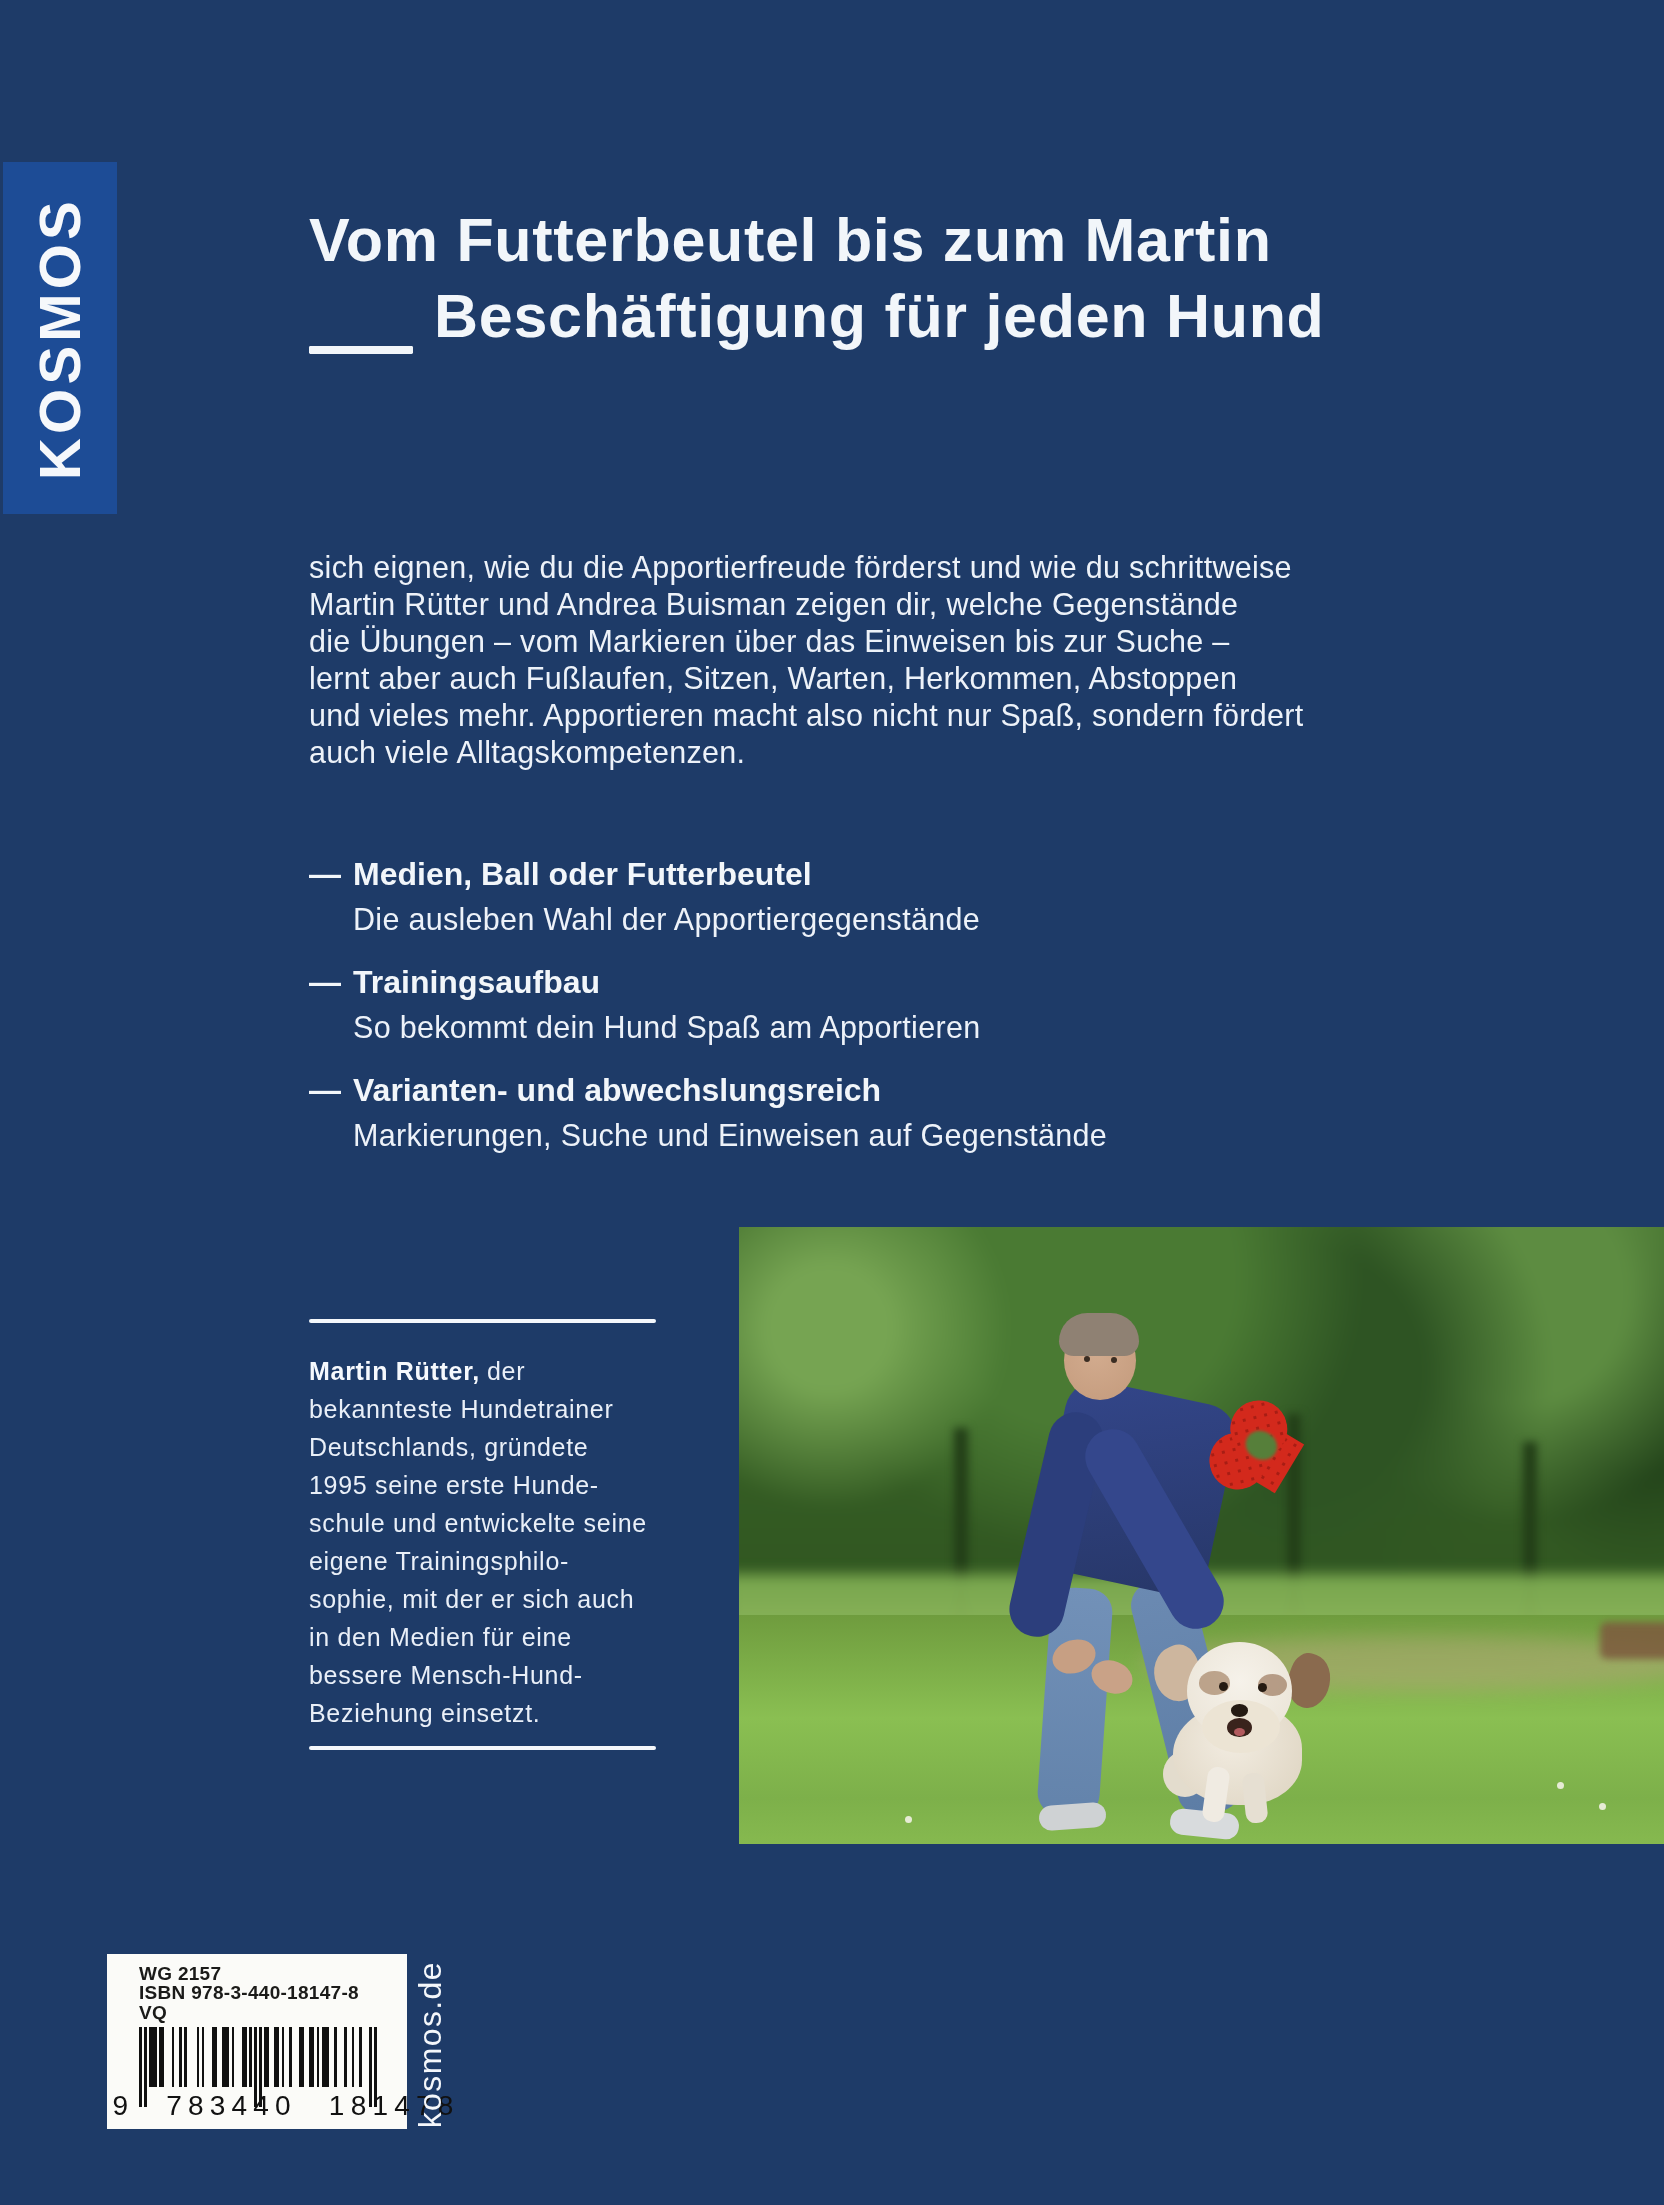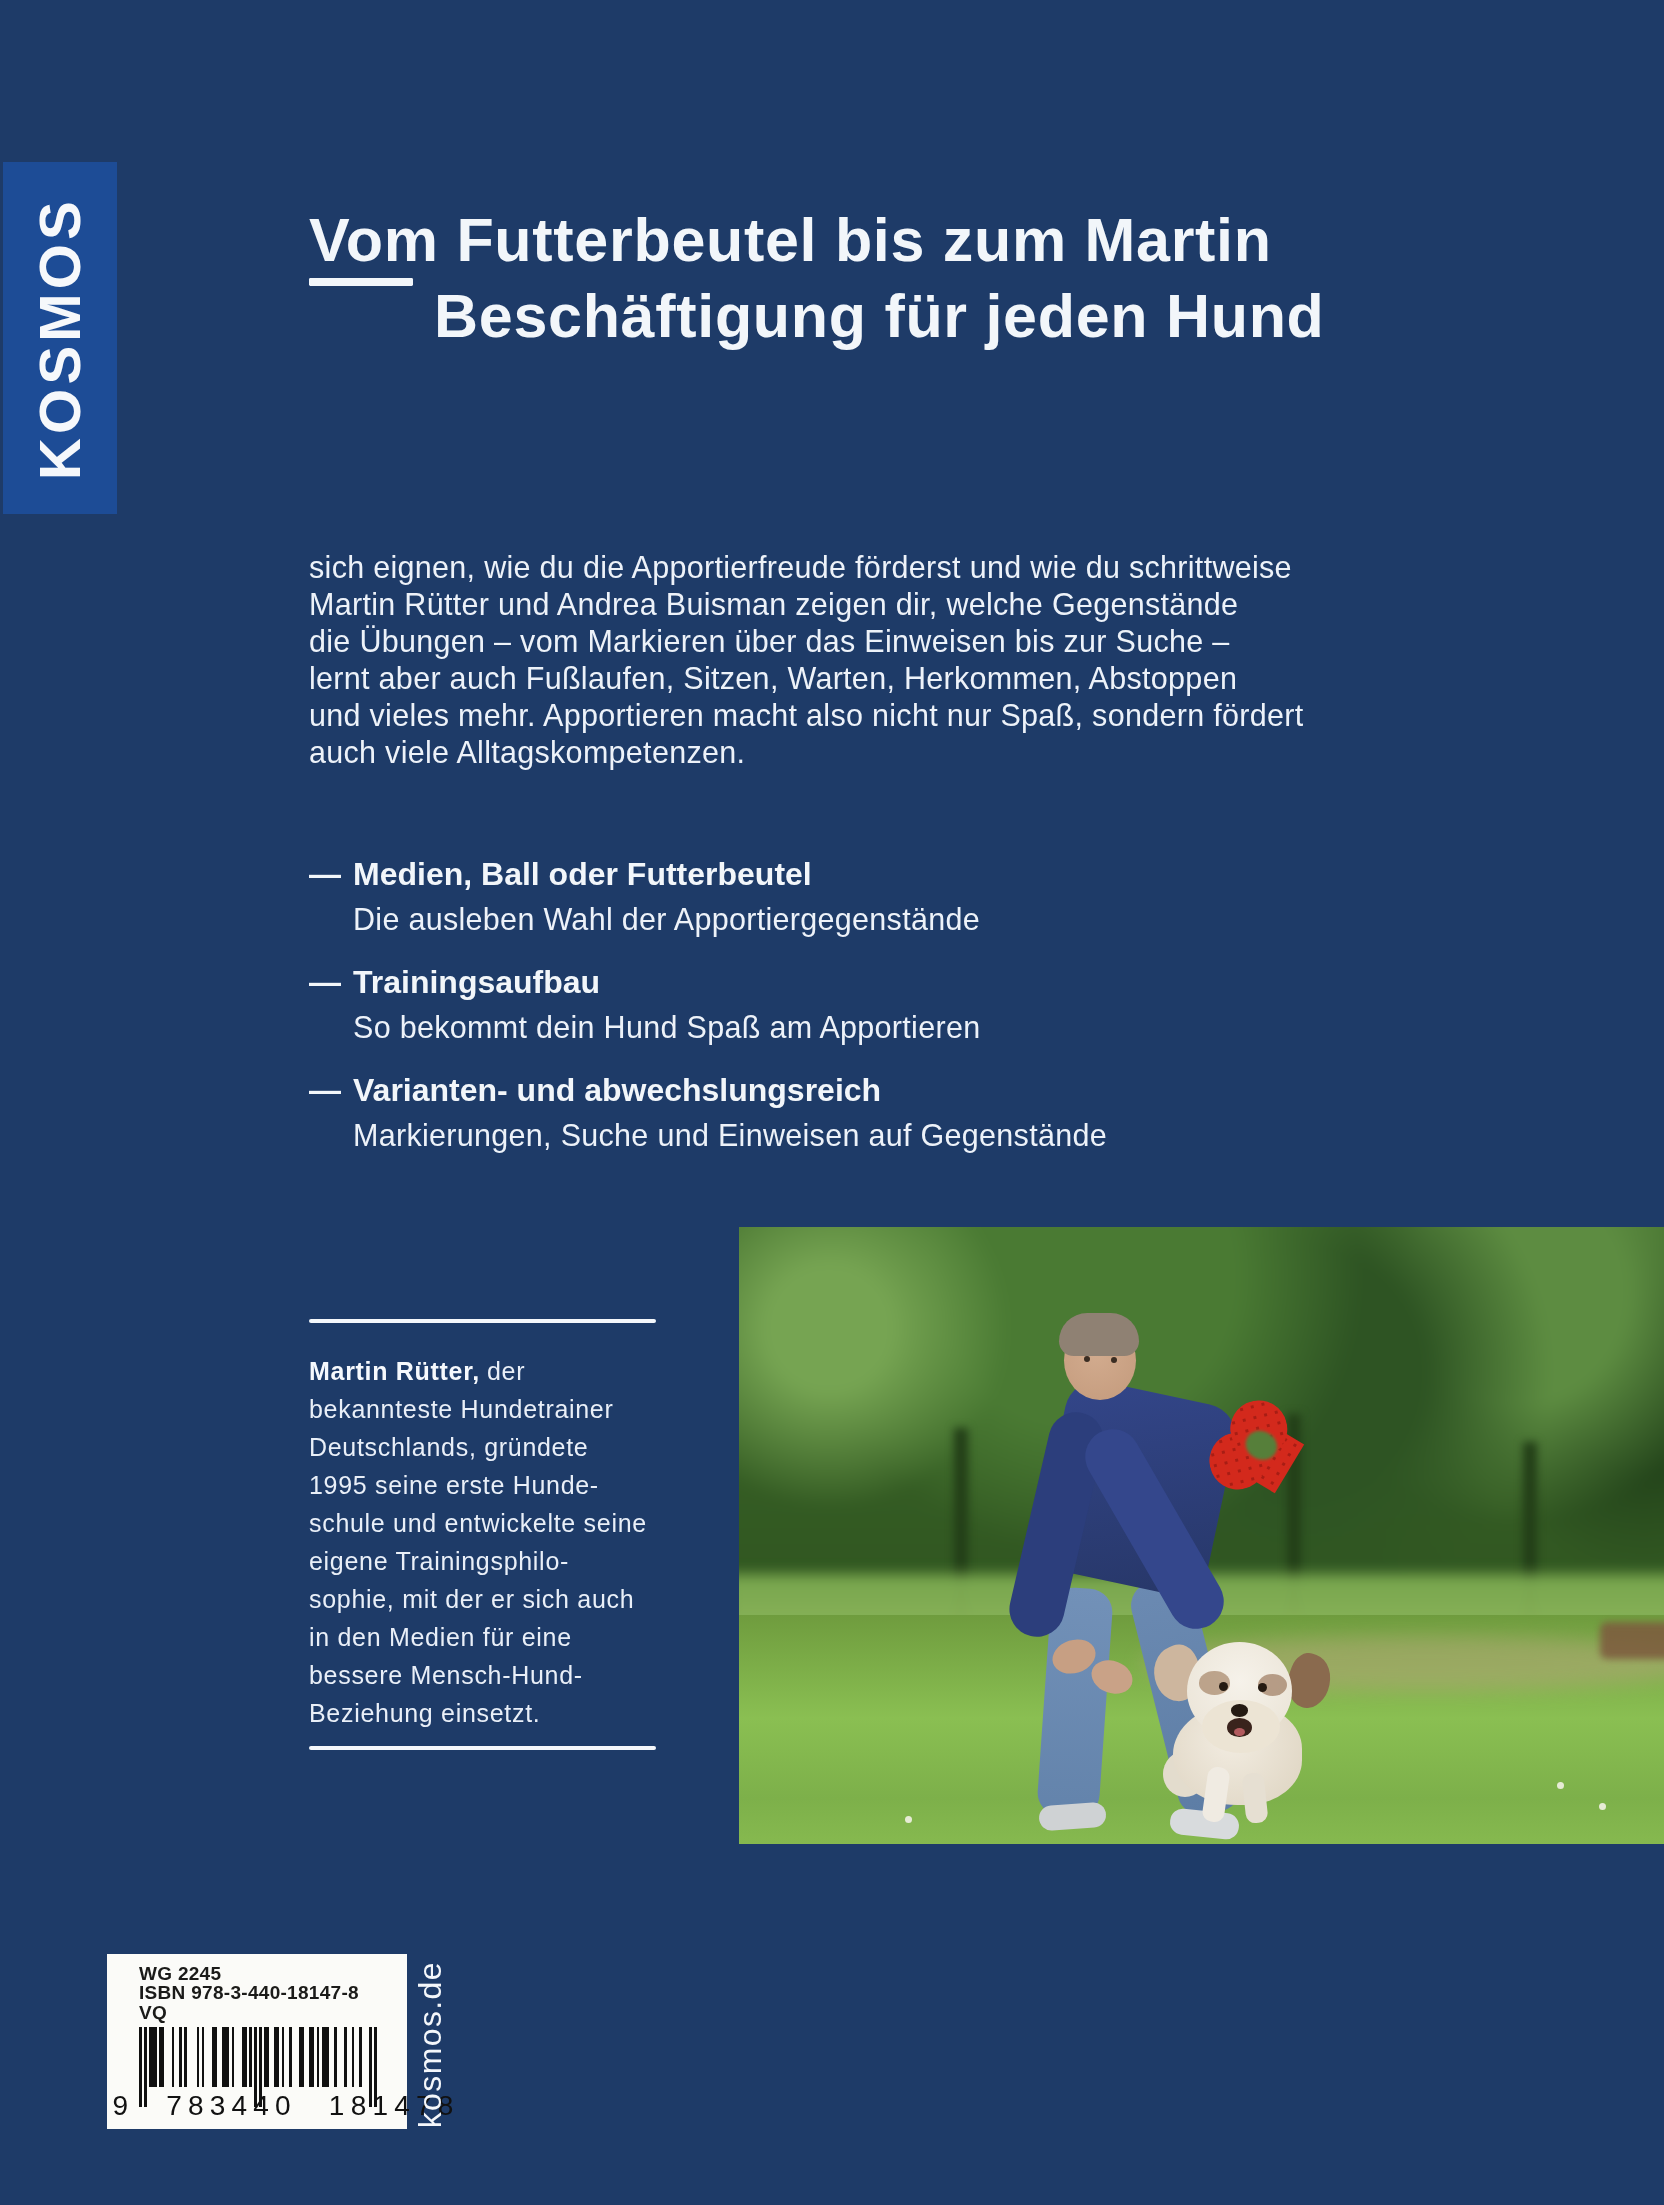--- a/index.html
+++ b/index.html
@@ -8,21 +8,21 @@
 
   
   .kosmos-box{position:absolute;left:2.8px;top:162px;width:114px;height:352px;background:#1d4c96;
               display:flex;align-items:center;justify-content:center;}
   .kosmos-text{writing-mode:vertical-rl;transform:rotate(180deg);font-size:58px;font-weight:700;
                letter-spacing:4.2px;color:#f6f8fb;}
 
   
   .headline{position:absolute;left:309px;top:202px;}
   .h-line{font-size:61px;line-height:76px;font-weight:700;letter-spacing:0.7px;white-space:nowrap;}
-  .h-line2{display:flex;align-items:flex-start;}
+  .h-line2{display:flex;align-items:flex-end;}
   .h-dash{width:104px;height:7.6px;background:#f2f6fa;margin-right:21px;border-radius:1.4px;}
 
   
   .copy{position:absolute;left:309px;font-size:30.5px;line-height:37px;letter-spacing:0.3px;
         color:#edf2f9;white-space:nowrap;font-weight:400;}
   .intro{top:401px;}
   .desc{top:549px;}
 
   
   .features{position:absolute;left:309px;top:854px;}
@@ -238,21 +238,21 @@
     <div class="ph d-eye" style="left:480px;top:455px;"></div>
     <div class="ph d-eye" style="left:519px;top:456px;"></div>
     <div class="ph d-muzzle"></div>
     <div class="ph d-nose"></div>
     <div class="ph d-mouth"></div>
     <div class="ph d-tongue"></div>
   </div>
 
   <div class="bc-panel">
     <div class="bc-meta">
-      <div>WG 2245</div>
+      <div>WG 2157</div>
       <div>ISBN 978-3-440-18147-8</div>
       <div>VQ</div>
     </div>
     <div class="bc-bars"><i style="height: 80px; background: rgb(16, 16, 16);"></i><i style="height: 80px; background: transparent;"></i><i style="height: 80px; background: rgb(16, 16, 16);"></i><i style="height: 60px; background: transparent;"></i><i style="height: 60px; background: rgb(16, 16, 16);"></i><i style="height: 60px; background: rgb(16, 16, 16);"></i><i style="height: 60px; background: rgb(16, 16, 16);"></i><i style="height: 60px; background: transparent;"></i><i style="height: 60px; background: rgb(16, 16, 16);"></i><i style="height: 60px; background: rgb(16, 16, 16);"></i><i style="height: 60px; background: transparent;"></i><i style="height: 60px; background: transparent;"></i><i style="height: 60px; background: transparent;"></i><i style="height: 60px; background: rgb(16, 16, 16);"></i><i style="height: 60px; background: transparent;"></i><i style="height: 60px; background: transparent;"></i><i style="height: 60px; background: rgb(16, 16, 16);"></i><i style="height: 60px; background: transparent;"></i><i style="height: 60px; background: rgb(16, 16, 16);"></i><i style="height: 60px; background: transparent;"></i><i style="height: 60px; background: transparent;"></i><i style="height: 60px; background: transparent;"></i><i style="height: 60px; background: transparent;"></i><i style="height: 60px; background: rgb(16, 16, 16);"></i><i style="height: 60px; background: transparent;"></i><i style="height: 60px; background: rgb(16, 16, 16);"></i><i style="height: 60px; background: transparent;"></i><i style="height: 60px; background: transparent;"></i><i style="height: 60px; background: transparent;"></i><i style="height: 60px; background: rgb(16, 16, 16);"></i><i style="height: 60px; background: rgb(16, 16, 16);"></i><i style="height: 60px; background: transparent;"></i><i style="height: 60px; background: transparent;"></i><i style="height: 60px; background: rgb(16, 16, 16);"></i><i style="height: 60px; background: rgb(16, 16, 16);"></i><i style="height: 60px; background: rgb(16, 16, 16);"></i><i style="height: 60px; background: transparent;"></i><i style="height: 60px; background: rgb(16, 16, 16);"></i><i style="height: 60px; background: transparent;"></i><i style="height: 60px; background: transparent;"></i><i style="height: 60px; background: transparent;"></i><i style="height: 60px; background: rgb(16, 16, 16);"></i><i style="height: 60px; background: rgb(16, 16, 16);"></i><i style="height: 60px; background: transparent;"></i><i style="height: 60px; background: rgb(16, 16, 16);"></i><i style="height: 80px; background: transparent;"></i><i style="height: 80px; background: rgb(16, 16, 16);"></i><i style="height: 80px; background: transparent;"></i><i style="height: 80px; background: rgb(16, 16, 16);"></i><i style="height: 80px; background: transparent;"></i><i style="height: 60px; background: rgb(16, 16, 16);"></i><i style="height: 60px; background: rgb(16, 16, 16);"></i><i style="height: 60px; background: transparent;"></i><i style="height: 60px; background: transparent;"></i><i style="height: 60px; background: rgb(16, 16, 16);"></i><i style="height: 60px; background: rgb(16, 16, 16);"></i><i style="height: 60px; background: transparent;"></i><i style="height: 60px; background: rgb(16, 16, 16);"></i><i style="height: 60px; background: transparent;"></i><i style="height: 60px; background: transparent;"></i><i style="height: 60px; background: rgb(16, 16, 16);"></i><i style="height: 60px; background: transparent;"></i><i style="height: 60px; background: transparent;"></i><i style="height: 60px; background: transparent;"></i><i style="height: 60px; background: rgb(16, 16, 16);"></i><i style="height: 60px; background: rgb(16, 16, 16);"></i><i style="height: 60px; background: transparent;"></i><i style="height: 60px; background: transparent;"></i><i style="height: 60px; background: rgb(16, 16, 16);"></i><i style="height: 60px; background: rgb(16, 16, 16);"></i><i style="height: 60px; background: transparent;"></i><i style="height: 60px; background: rgb(16, 16, 16);"></i><i style="height: 60px; background: transparent;"></i><i style="height: 60px; background: rgb(16, 16, 16);"></i><i style="height: 60px; background: rgb(16, 16, 16);"></i><i style="height: 60px; background: rgb(16, 16, 16);"></i><i style="height: 60px; background: transparent;"></i><i style="height: 60px; background: transparent;"></i><i style="height: 60px; background: rgb(16, 16, 16);"></i><i style="height: 60px; background: transparent;"></i><i style="height: 60px; background: transparent;"></i><i style="height: 60px; background: transparent;"></i><i style="height: 60px; background: rgb(16, 16, 16);"></i><i style="height: 60px; background: transparent;"></i><i style="height: 60px; background: transparent;"></i><i style="height: 60px; background: rgb(16, 16, 16);"></i><i style="height: 60px; background: transparent;"></i><i style="height: 60px; background: transparent;"></i><i style="height: 60px; background: rgb(16, 16, 16);"></i><i style="height: 60px; background: transparent;"></i><i style="height: 60px; background: transparent;"></i><i style="height: 60px; background: transparent;"></i><i style="height: 80px; background: rgb(16, 16, 16);"></i><i style="height: 80px; background: transparent;"></i><i style="height: 80px; background: rgb(16, 16, 16);"></i></div>
     <div class="bc-digits">9 783440 181478</div>
   </div>
 
   <div class="site-vertical">
     <span>kosmos.de</span>
   </div>

